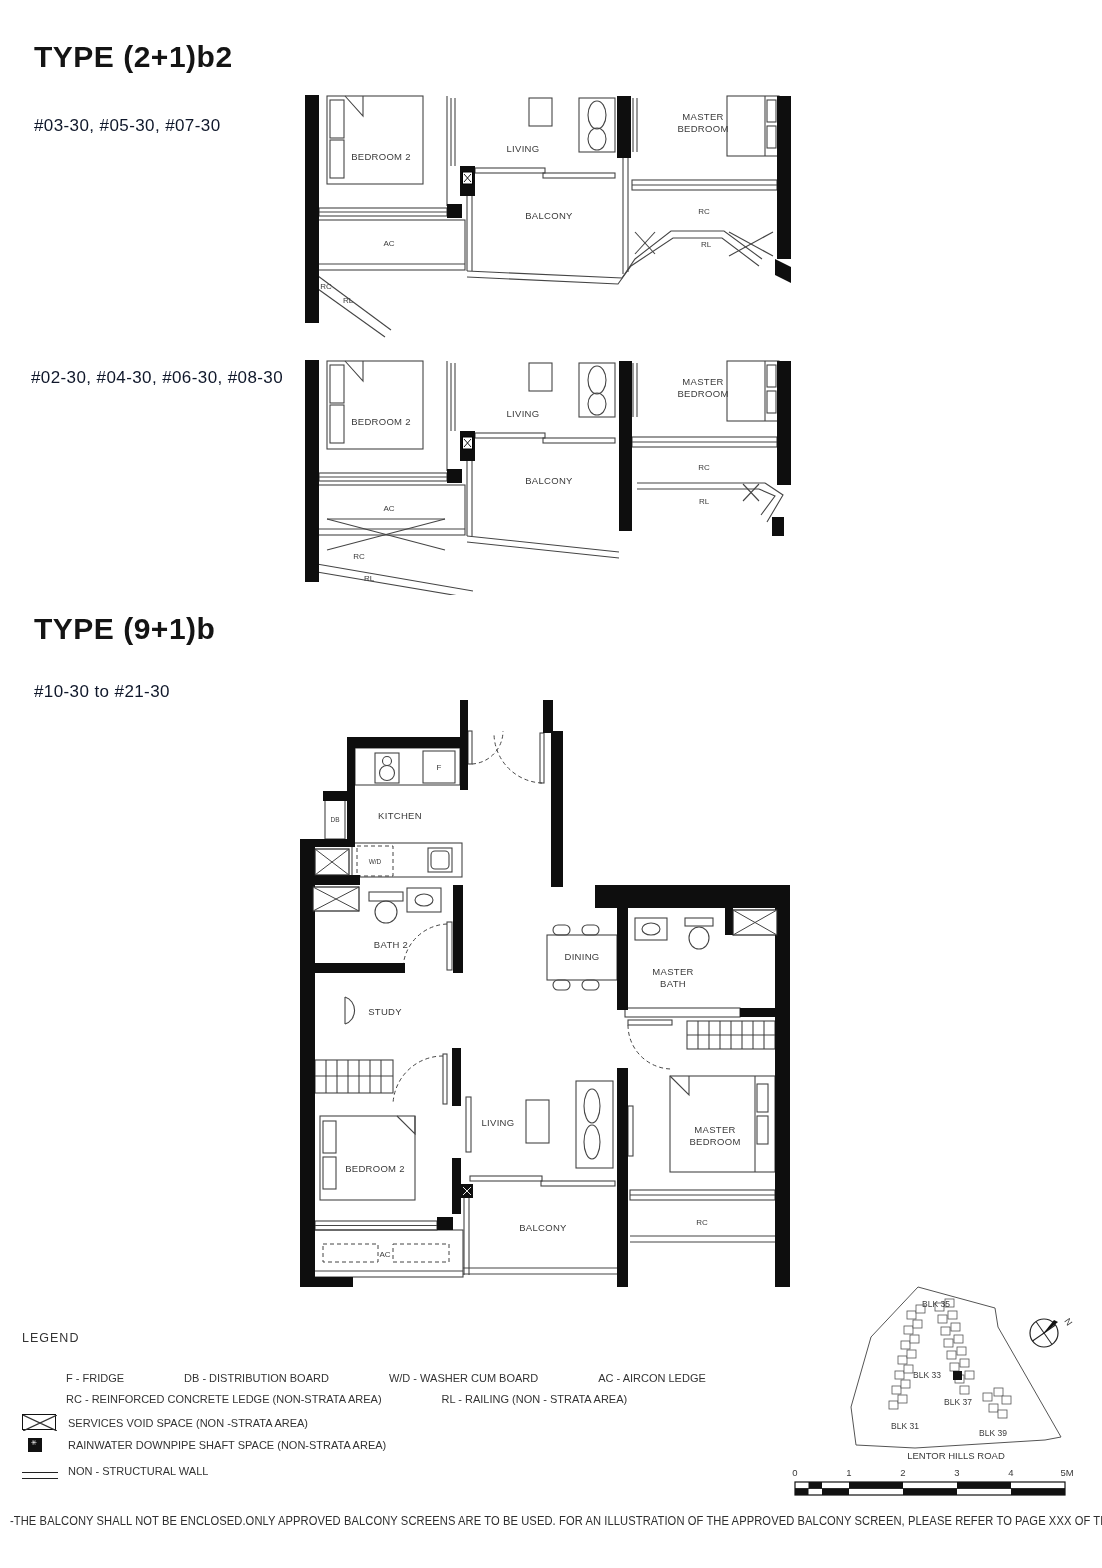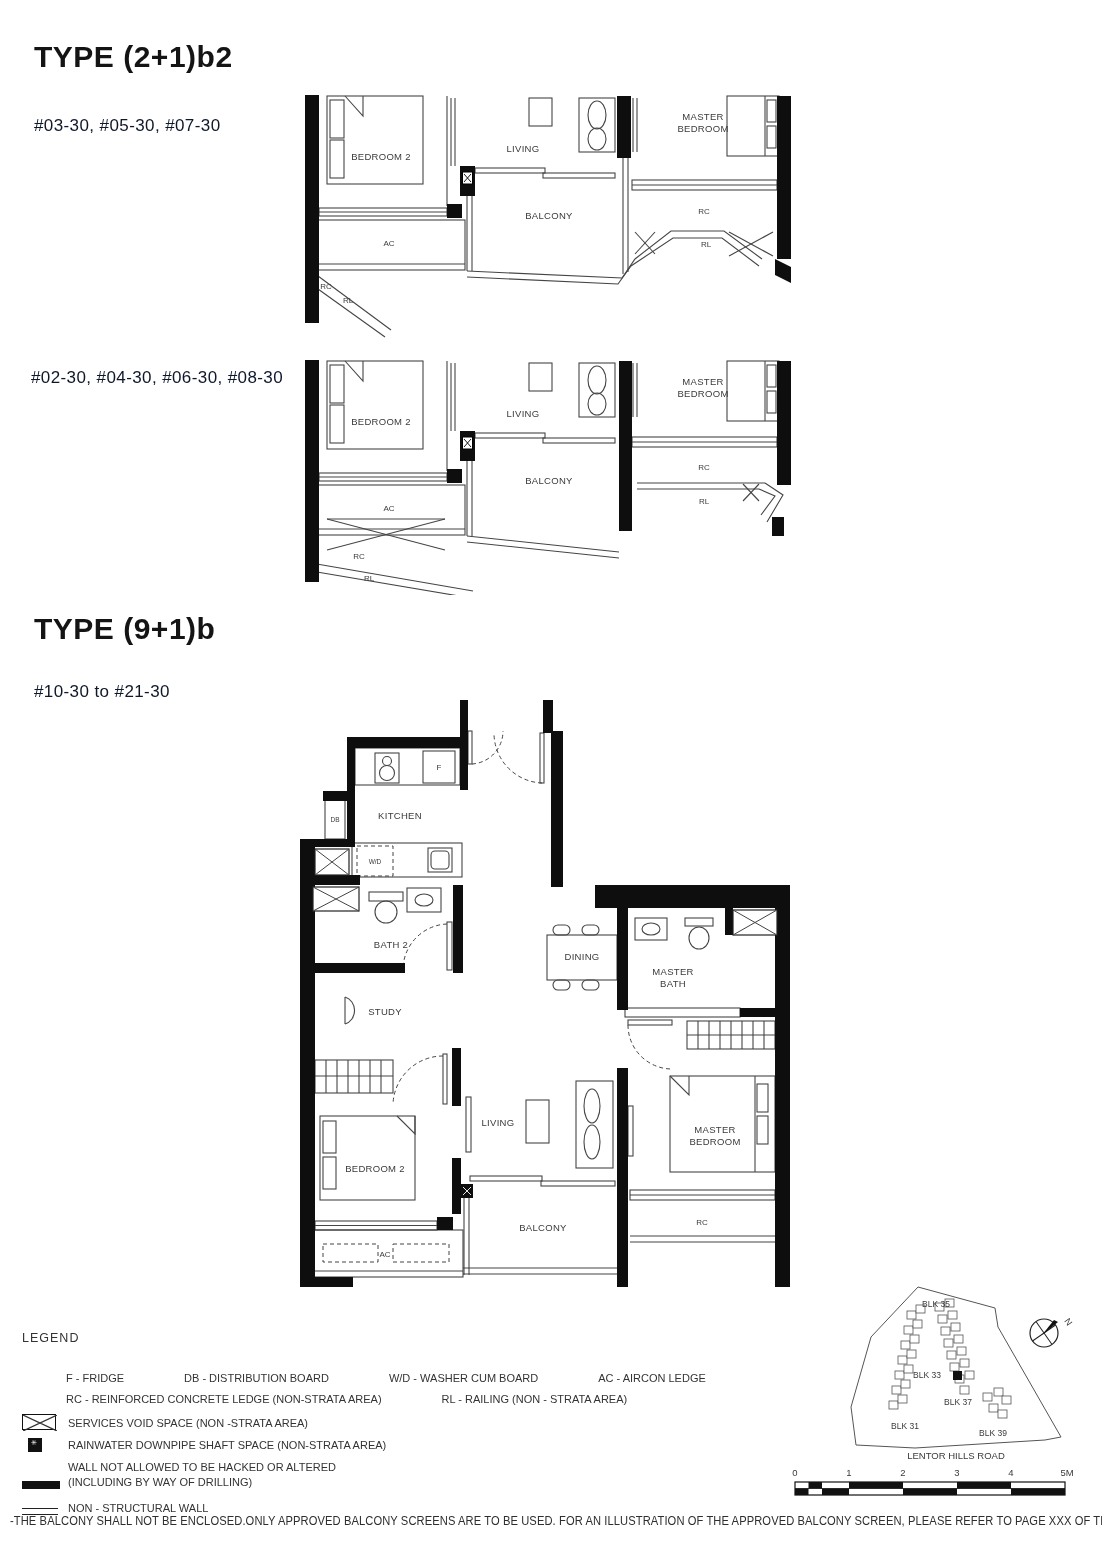--- a/index.html
+++ b/index.html
@@ -375,29 +375,20 @@
           </div>
         </div>
       <div class="lg-txt">SERVICES VOID SPACE (NON -STRATA AREA)</div>
     </div>
     <div class="lg-row">
       <div class="lg-ico">
           <div class="rw-box"></div>
         </div>
       <div class="lg-txt">RAINWATER DOWNPIPE SHAFT SPACE (NON-STRATA AREA)</div>
     </div>
-    <div class="lg-row">
-      <div class="lg-ico">
-          <div class="wall-bar"></div>
-        </div>
-      <div class="lg-txt">
-        <div>WALL NOT ALLOWED TO BE HACKED OR ALTERED</div>
-        <div>(INCLUDING BY WAY OF DRILLING)</div>
-      </div>
-    </div>
     <div class="lg-row" style="margin-top:12px">
       <div class="lg-ico">
           <div class="dbl-line"></div>
         </div>
       <div class="lg-txt">NON - STRUCTURAL WALL</div>
     </div>
   </div>
 
   <svg class="abs" style="left:843px;top:1283px" width="240" height="185" viewBox="0 0 240 185">
     <g>

